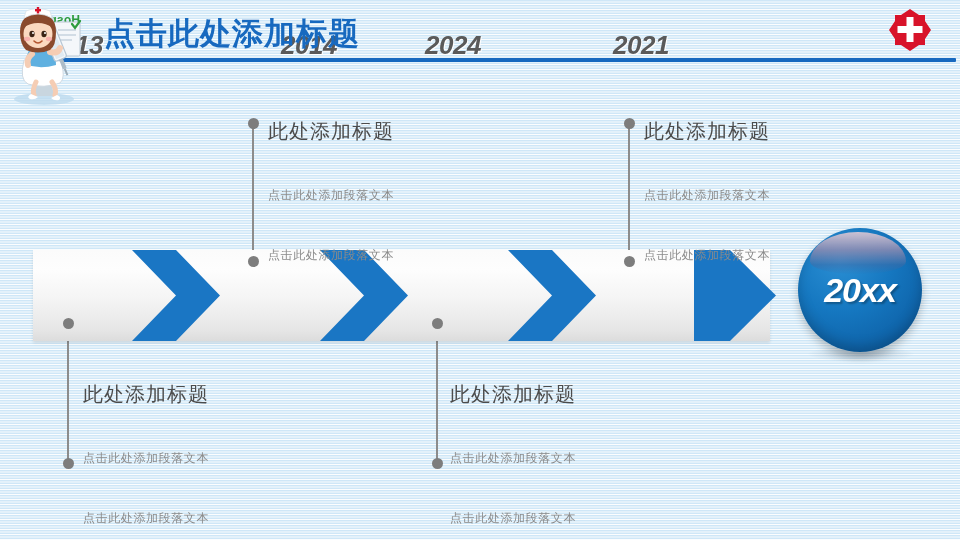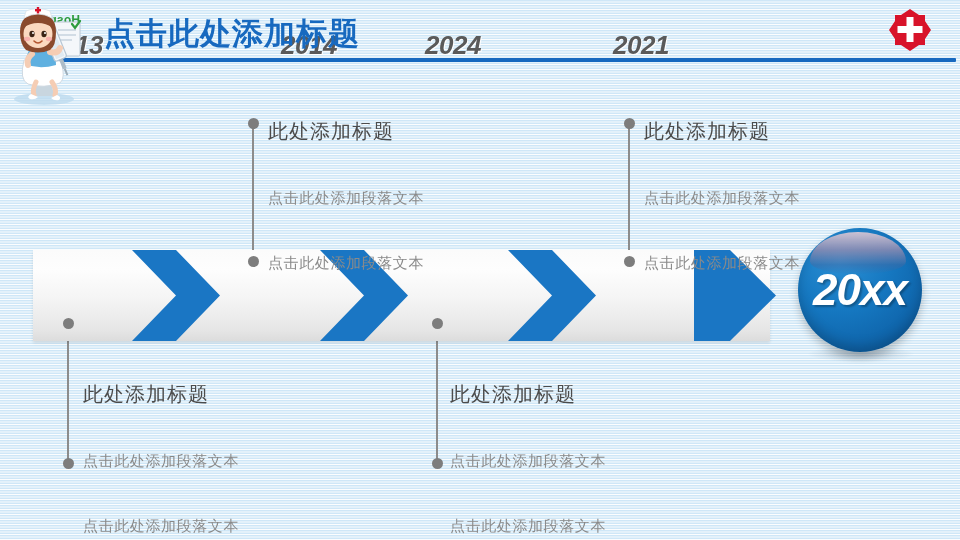--- a/index.html
+++ b/index.html
@@ -154,21 +154,21 @@
       rgba(40,120,190,0.05) 100%);
     filter: blur(0.4px);
   }
   .sphere-label {
     position: absolute;
     left: 0; top: 0;
     width: 128px; height: 124px;
     display: flex;
     align-items: center;
     justify-content: center;
-    font-size: 44px;
+    font-size: 34px;
     font-weight: bold;
     font-style: italic;
     color: #ffffff;
     letter-spacing: -1px;
     text-shadow: 2px 2px 2px rgba(0,0,0,0.28);
   }
   .sphere-shadow {
     position: absolute;
     left: 12px; top: 118px;
     width: 106px; height: 16px;
@@ -196,21 +196,21 @@
   .callout { position: absolute; z-index: 5; }
   .callout .co-title {
     font-size: 20px;
     font-weight: normal;
     color: #4c4c4c;
     letter-spacing: 1px;
     margin-bottom: 9px;
     white-space: nowrap;
   }
   .callout .co-line {
-    font-size: 15px;
+    font-size: 12px;
     color: #8a8a8a;
     letter-spacing: 0.6px;
     line-height: 1.62;
     white-space: nowrap;
     margin-top: 41px;
   }
 </style>
 </head>
 <body>
 

